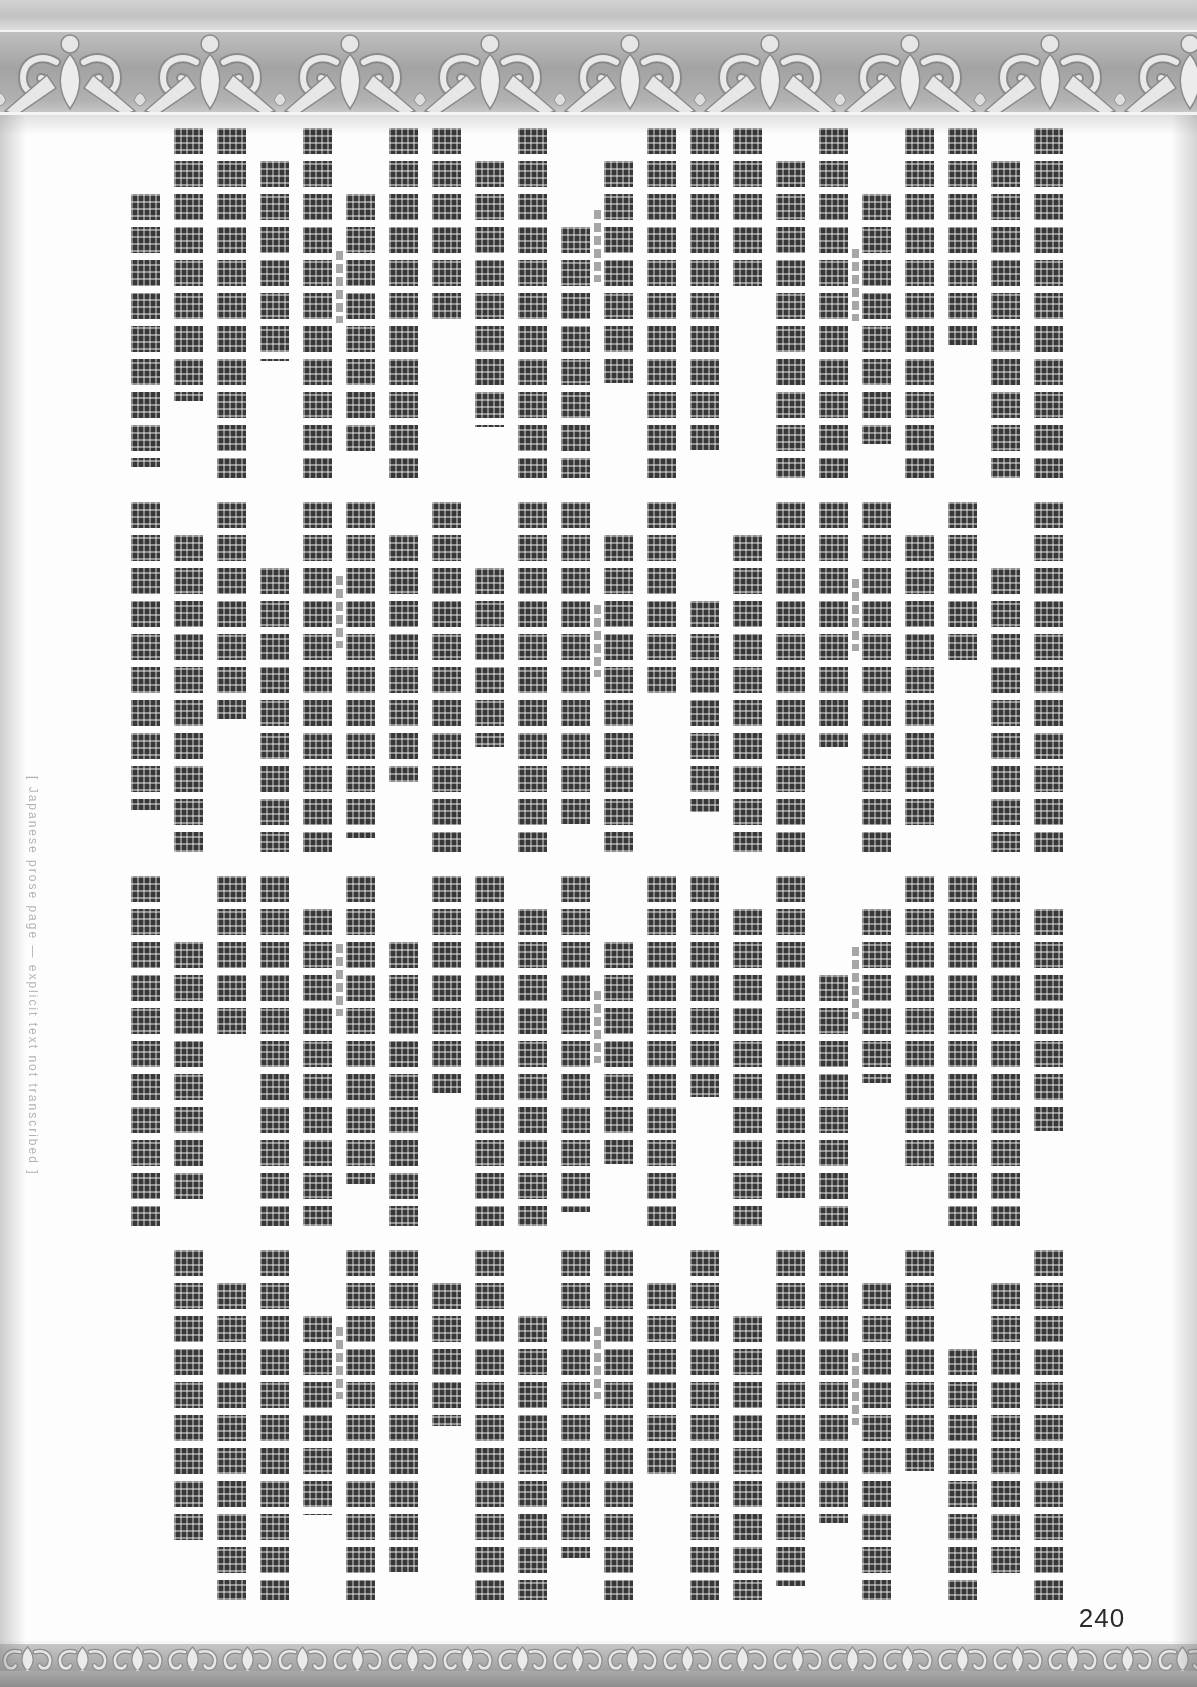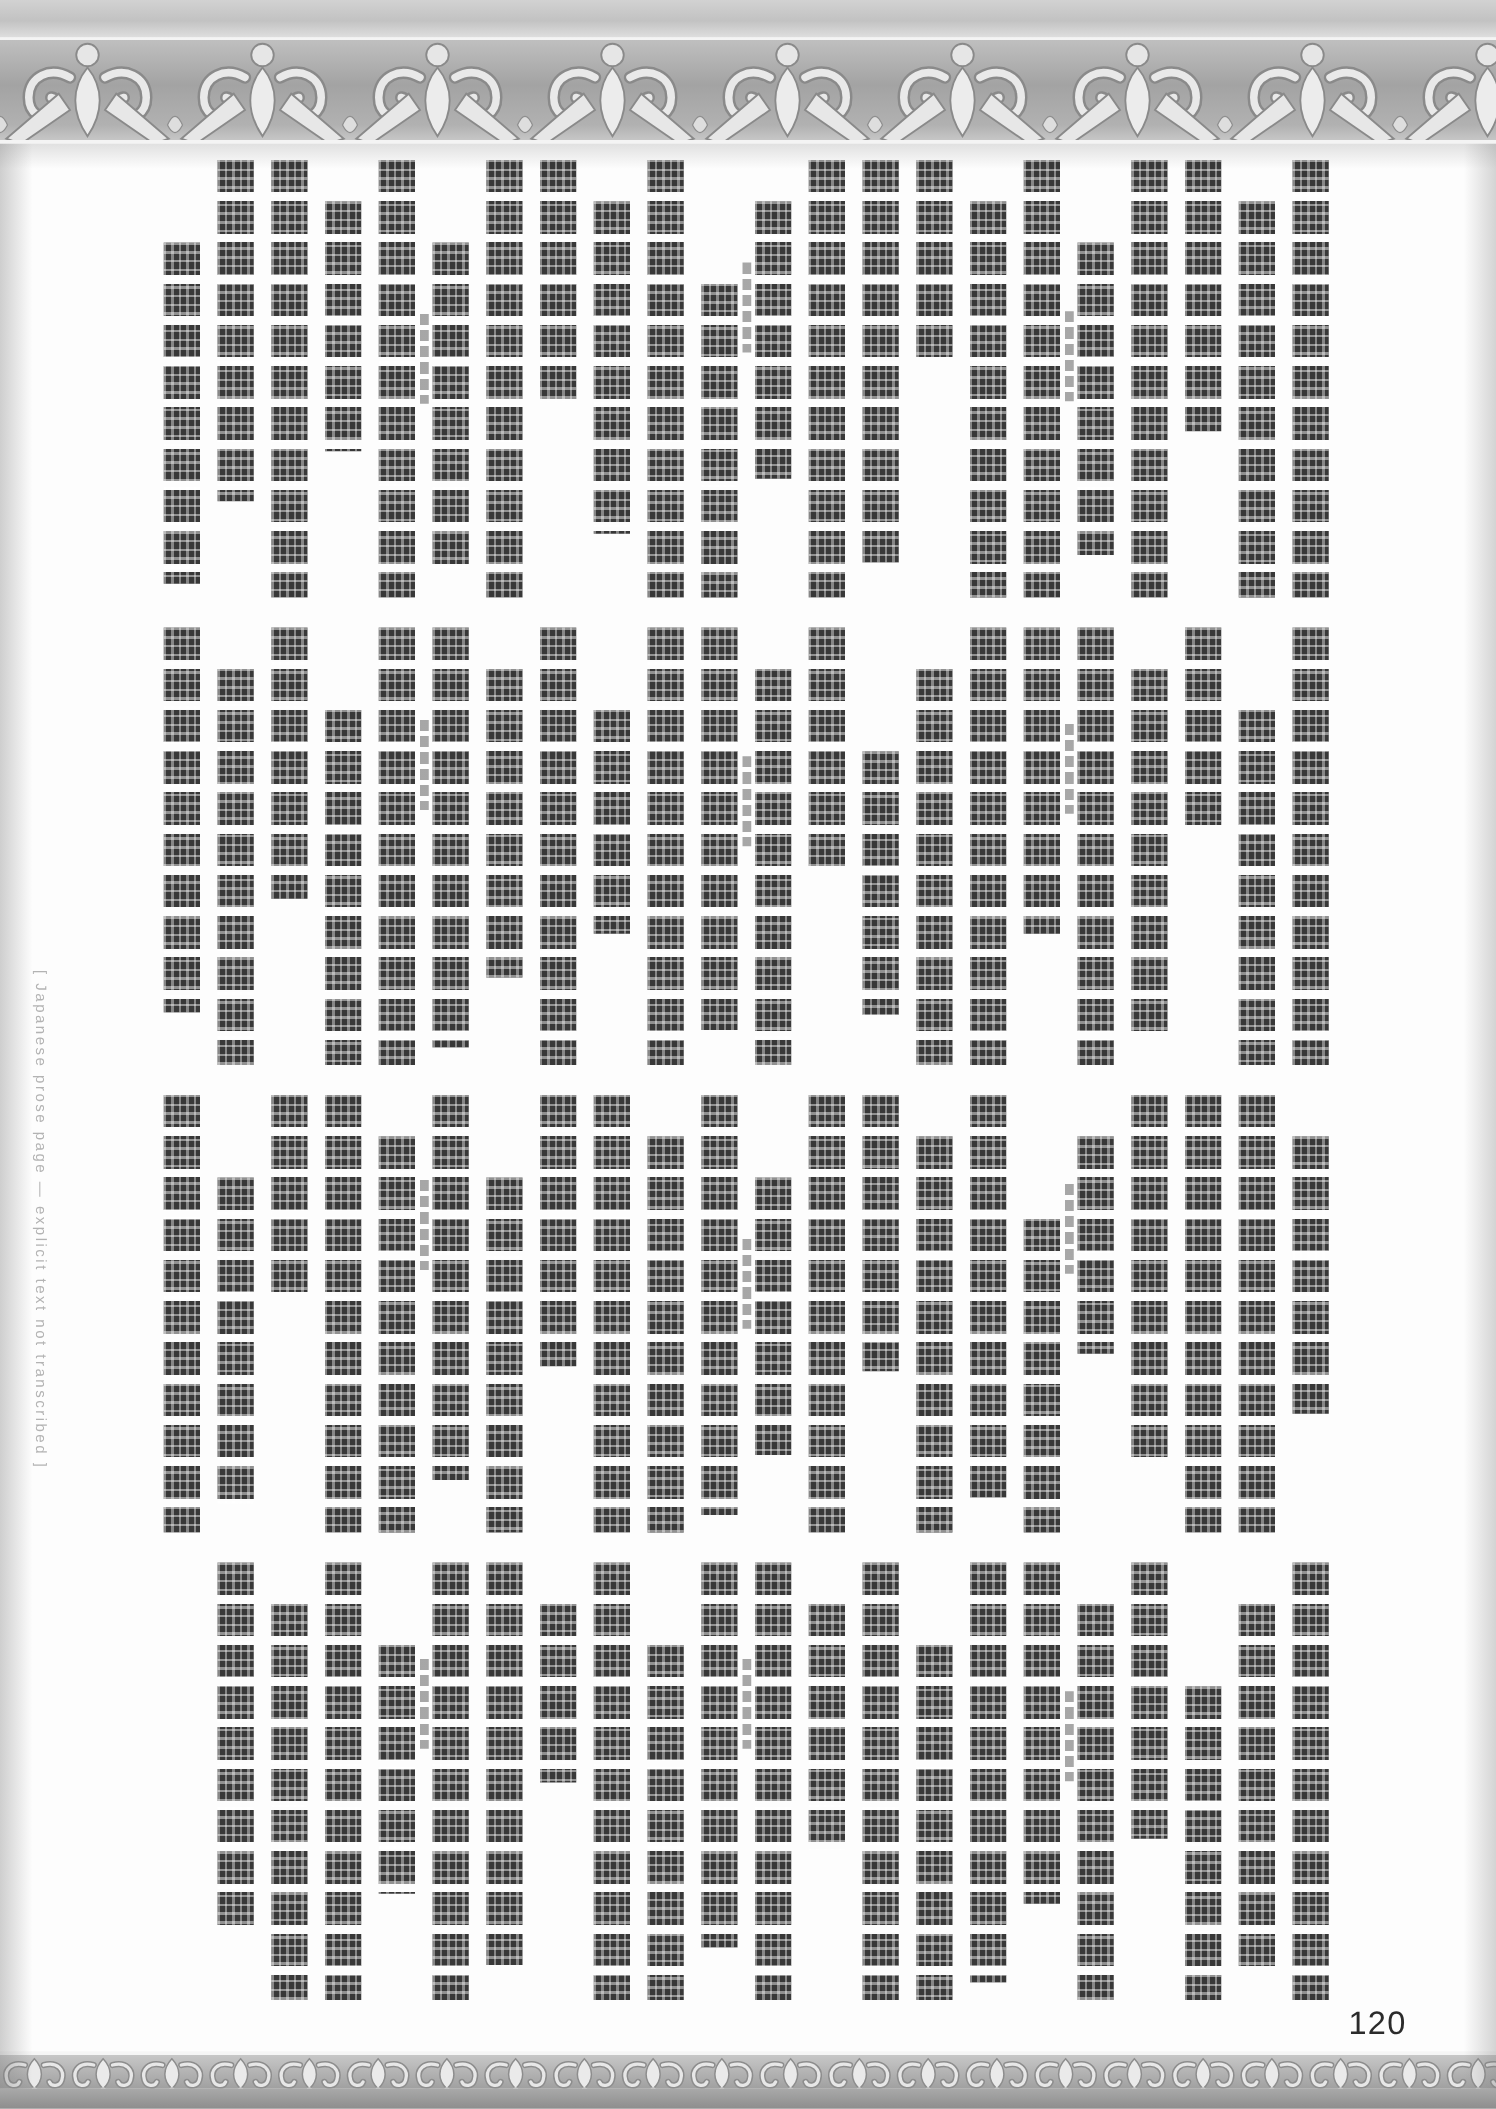--- a/index.html
+++ b/index.html
@@ -284,21 +284,21 @@
         <div class="tcol furi" style="margin-top: 0px; height: 350px;"></div>
         <div class="tcol" style="margin-top: 66px; height: 199px;"></div>
         <div class="tcol" style="margin-top: 0px; height: 350px;"></div>
         <div class="tcol" style="margin-top: 33px; height: 317px;"></div>
         <div class="tcol" style="margin-top: 0px; height: 294px;"></div>
       </div>
   </div>
 
   <div class="redaction-note">[ Japanese prose page — explicit text not transcribed ]</div>
 
-  <div class="page-number">120</div>
+  <div class="page-number">240</div>
 
   <div class="band band-bottom">
       <svg width="55" height="30" viewBox="0 0 55 30" xmlns="http://www.w3.org/2000/svg">
     <path d="M27.5 3 C20 11 20 20 27.5 27 C35 20 35 11 27.5 3 Z" fill="#eaeaea" stroke="#8d8d8d" stroke-width="1.2"></path>
     <path d="M20 8 C9 5 3 12 5.5 20 C7 25 13.5 26 15.5 21.5" fill="none" stroke="#8d8d8d" stroke-width="5" stroke-linecap="round"></path>
     <path d="M20 8 C9 5 3 12 5.5 20 C7 25 13.5 26 15.5 21.5" fill="none" stroke="#e7e7e7" stroke-width="2.6" stroke-linecap="round"></path>
     <path d="M35 8 C46 5 52 12 49.5 20 C48 25 41.5 26 39.5 21.5" fill="none" stroke="#8d8d8d" stroke-width="5" stroke-linecap="round"></path>
     <path d="M35 8 C46 5 52 12 49.5 20 C48 25 41.5 26 39.5 21.5" fill="none" stroke="#e7e7e7" stroke-width="2.6" stroke-linecap="round"></path>
     <circle cx="27.5" cy="28" r="2.2" fill="#d8d8d8"></circle>
   </svg>

